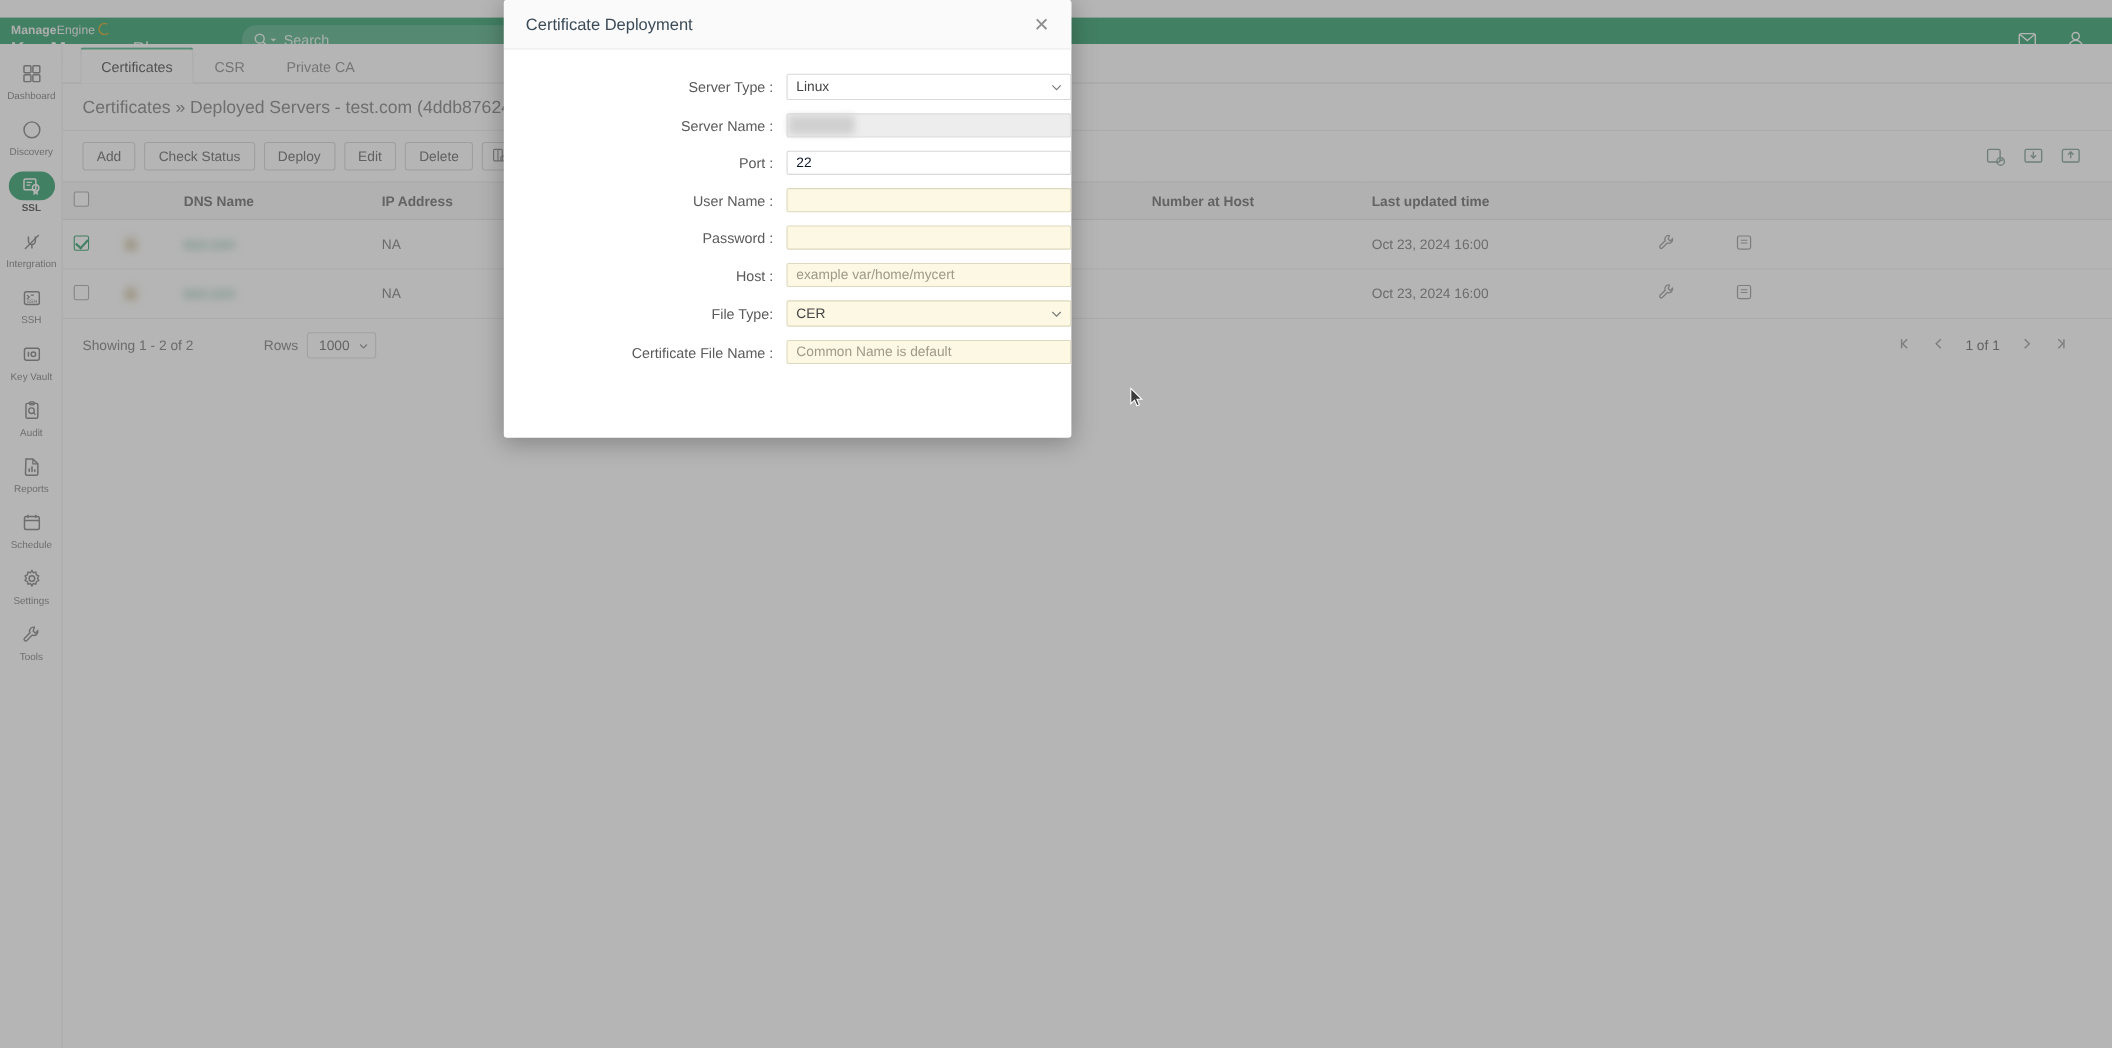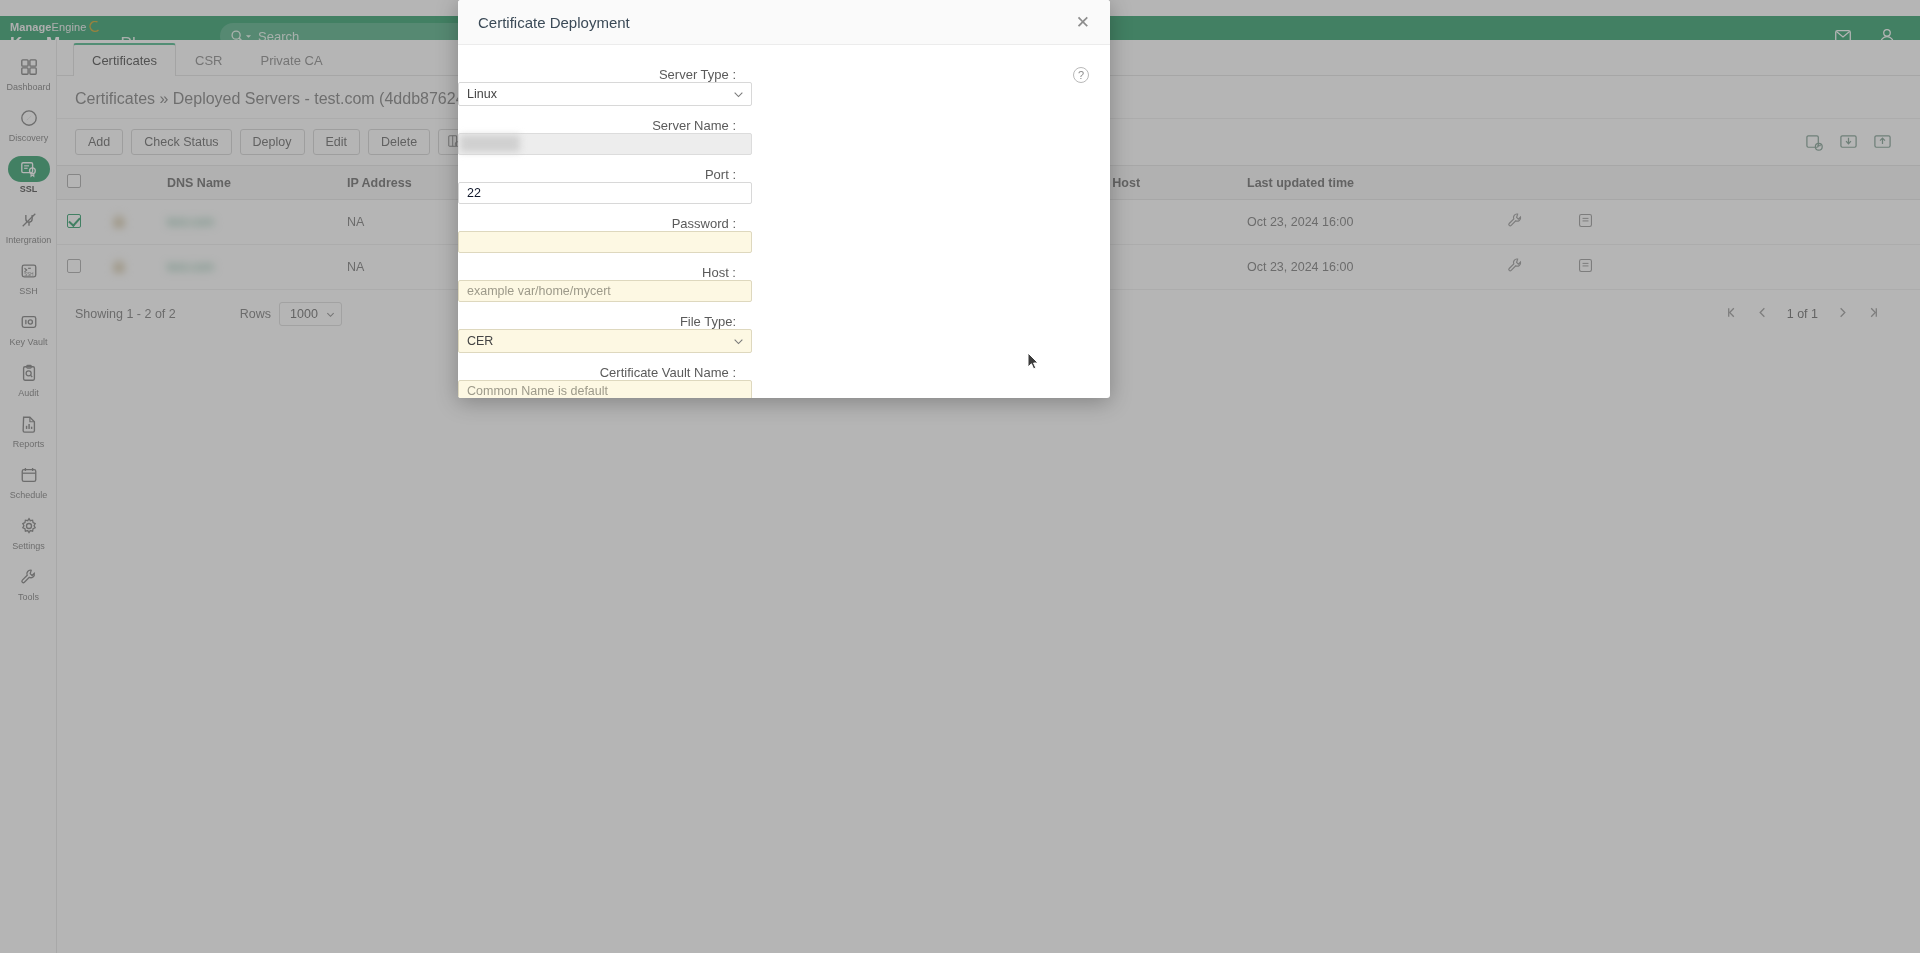--- a/index.html
+++ b/index.html
@@ -115,33 +115,33 @@
     display: inline-flex; align-items: center; gap: 8px; border: 1px solid #dcdcdc;
     border-radius: 3px; height: 24px; padding: 0 6px 0 10px; margin-left: 8px; color: #6a6a6a;
   }
   .pager { margin-left: auto; display: flex; align-items: center; gap: 18px; color:#9a9a9a; padding-right: 22px;}
   .pager .pnum { color: #6a6a6a; }
 
   
   .overlay { position: absolute; inset: 0; background: rgba(90,90,90,.45); }
 
   .modal {
-    position: absolute; left: 458px; top: 0px; width: 652px; height: 398px;
+    position: absolute; left: 458px; top: 0px; width: 516px; height: 398px;
     background: #fff; border-radius: 3px; box-shadow: 0 4px 22px rgba(0,0,0,.28);
     overflow: hidden;
   }
   .modal-head {
     height: 45px; background: #fafafa; border-bottom: 1px solid #ececec;
     display: flex; align-items: center; padding: 0 16px 0 20px;
   }
   .modal-title { font-size: 15px; color: #3b4a57; }
   .modal-close { margin-left: auto; font-size: 17px; color: #8d8d8d; cursor: pointer; line-height: 1; padding: 4px;}
 
   .modal-body { padding: 22px 0 0 0; position: relative;}
-  .frow { display: flex; margin-bottom: 12px; flex-direction: column; }
+  .frow { display: flex; align-items: center; margin-bottom: 12px; }
   .flabel {
     width: 290px; text-align: right; padding-right: 12px;
     font-size: 13px; color: #5a5a5a;
   }
   .fctrl { width: 294px; position: relative; }
   .inp {
     width: 100%; height: 22px; border: 1px solid #d8d8d8; border-radius: 2px;
     font-size: 12.5px; color: #0f172a; padding: 0 8px; background: #fff;
     font-family: "Liberation Sans", sans-serif; outline: none;
   }
@@ -553,20 +553,26 @@
         </div>
       </div>
 
       <div class="frow">
         <div class="flabel">Port :</div>
         <div class="fctrl">
           <input class="inp" value="22" style="">
         </div>
       </div>
 
+      <div class="frow">
+        <div class="flabel">User Name :</div>
+        <div class="fctrl">
+          <input class="inp yellow" value="" style="">
+        </div>
+      </div>
 
       <div class="frow">
         <div class="flabel">Password :</div>
         <div class="fctrl">
           <input type="password" class="inp yellow" value="" style="">
         </div>
       </div>
 
       <div class="frow">
         <div class="flabel">Host :</div>
@@ -581,21 +587,21 @@
           <div class="sel yellow">
             <span>CER</span>
             <span class="chev"><svg width="11" height="11" viewBox="0 0 12 12">
                   <path d="M1.8 4 L6 8.2 L10.2 4" fill="none" stroke="#7a7a7a" stroke-width="1.2"></path>
                 </svg></span>
           </div>
         </div>
       </div>
 
       <div class="frow">
-        <div class="flabel">Certificate Vault Name :</div>
+        <div class="flabel">Certificate File Name :</div>
         <div class="fctrl">
           <input class="inp yellow" placeholder="Common Name is default" style="">
         </div>
       </div>
 
       <div class="btn-row">
         <div class="btn primary"></div>
 
       </div>
     </div>

